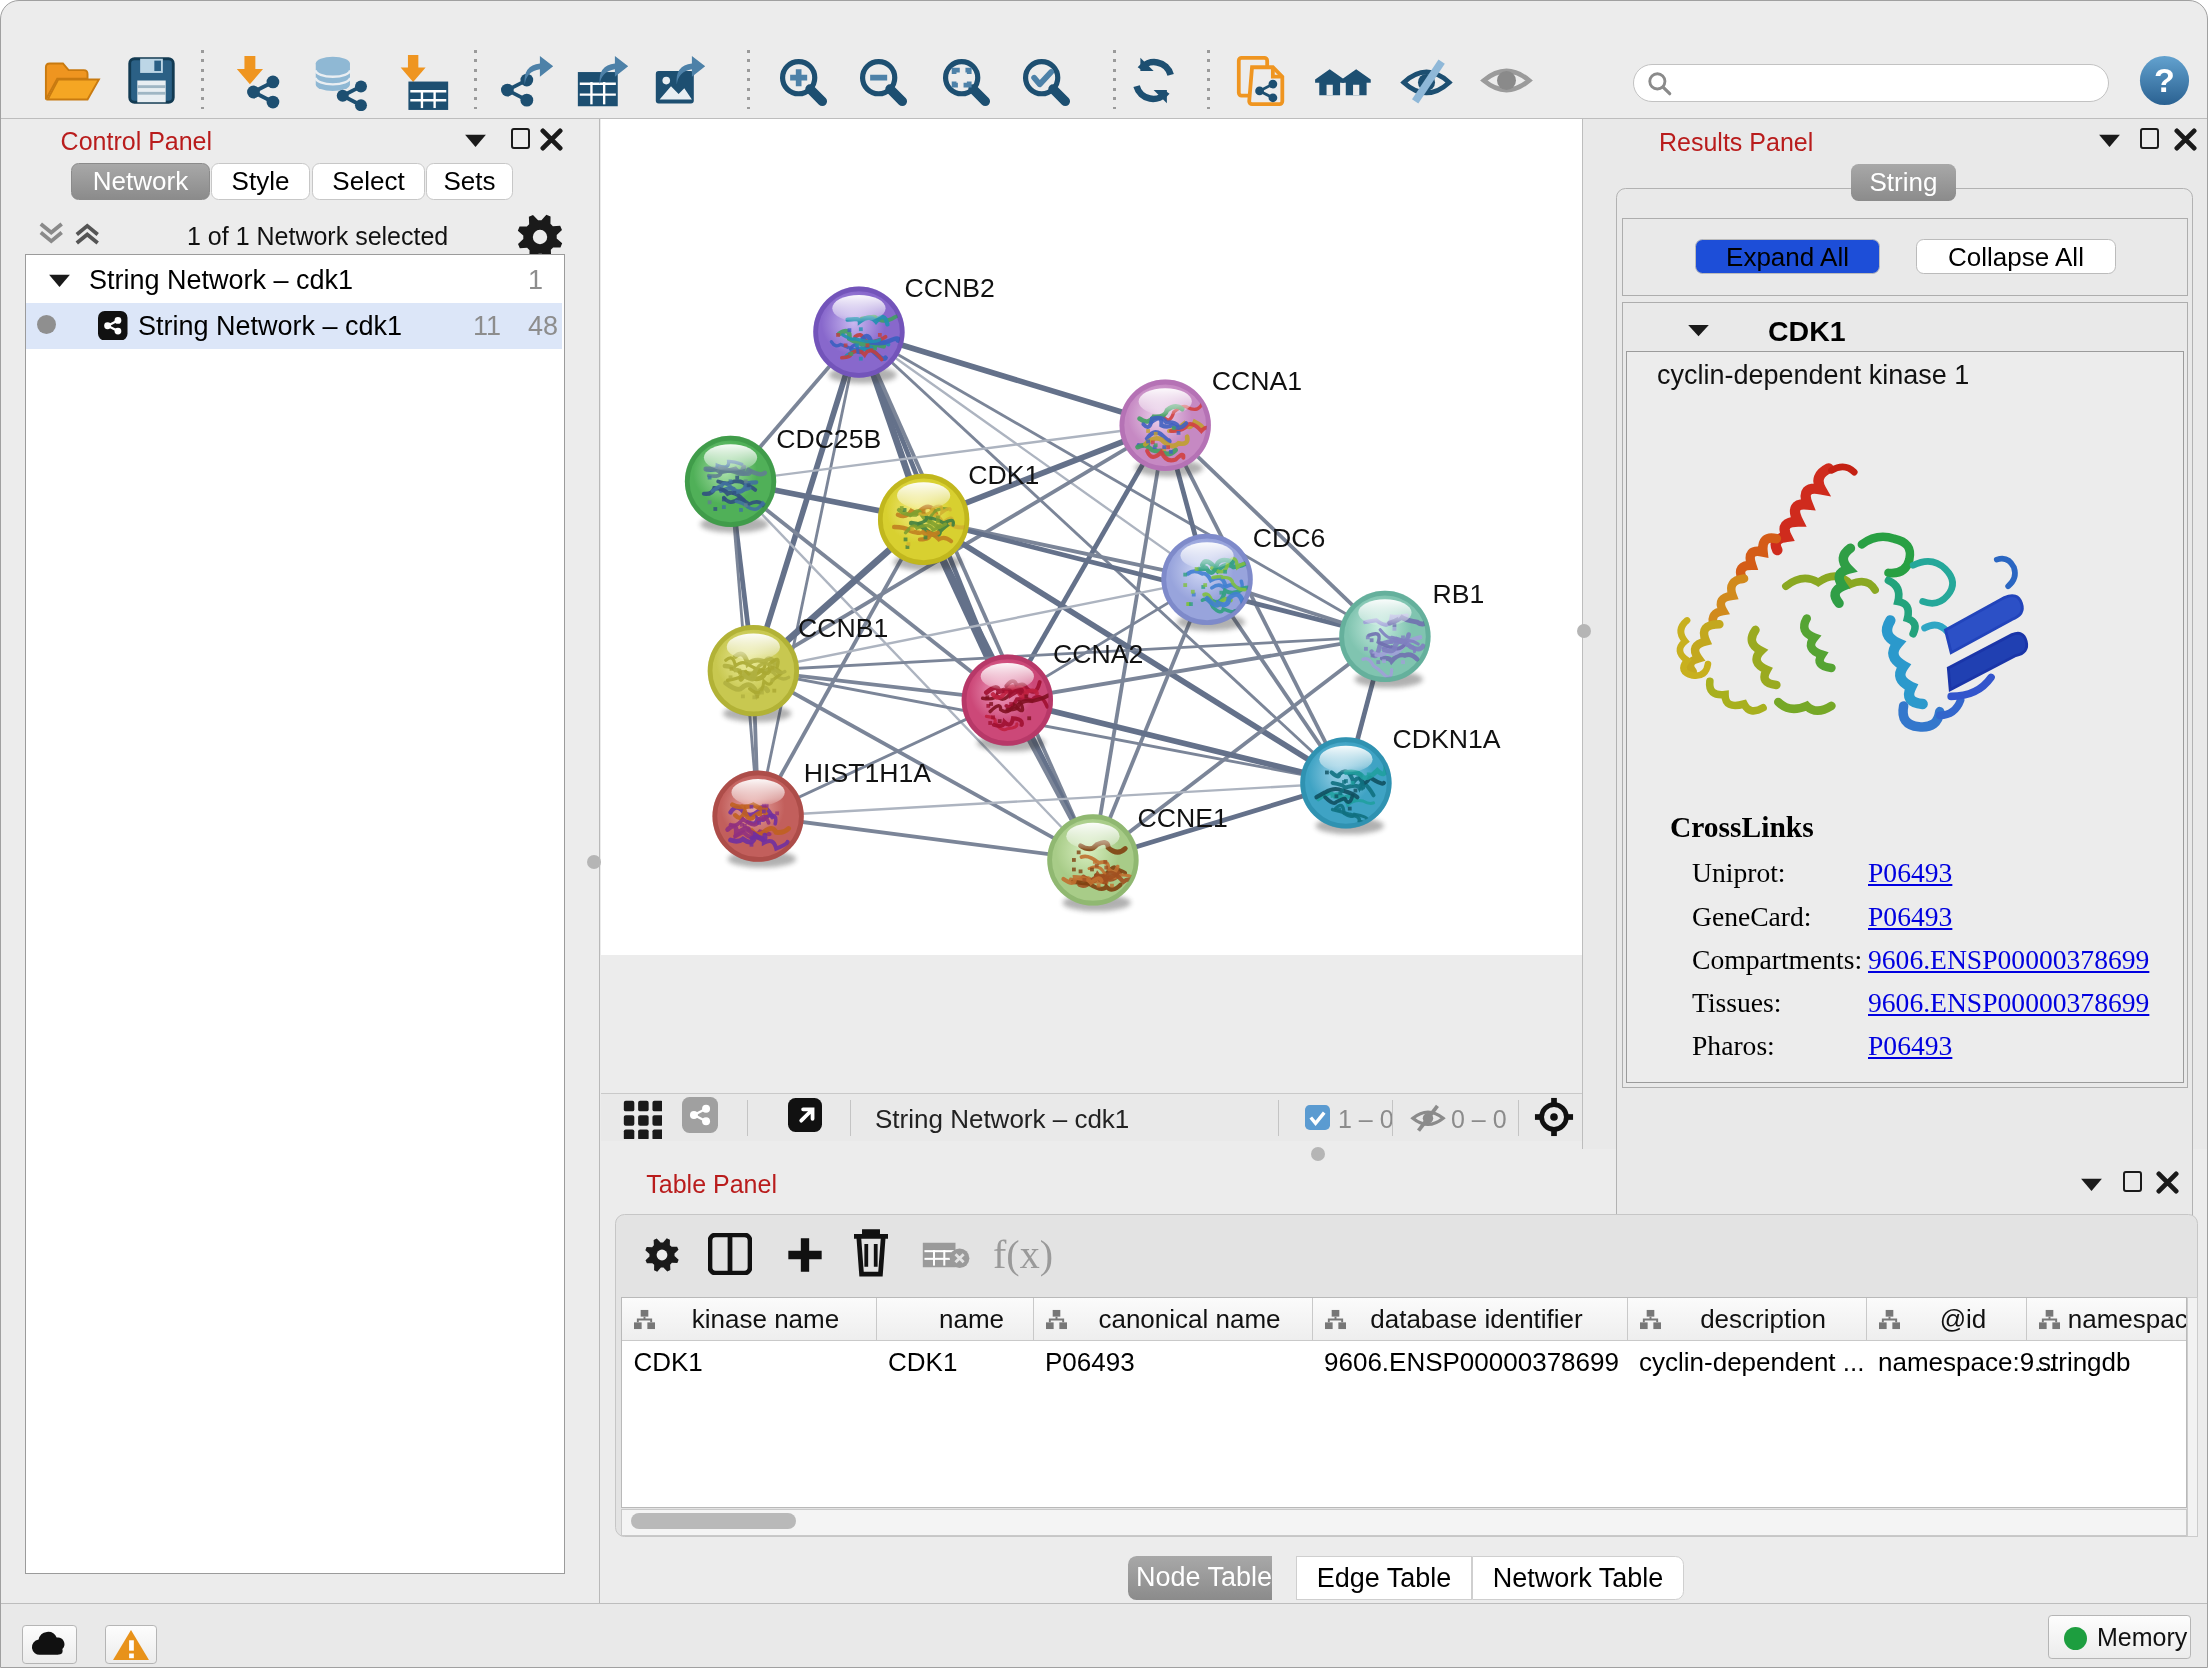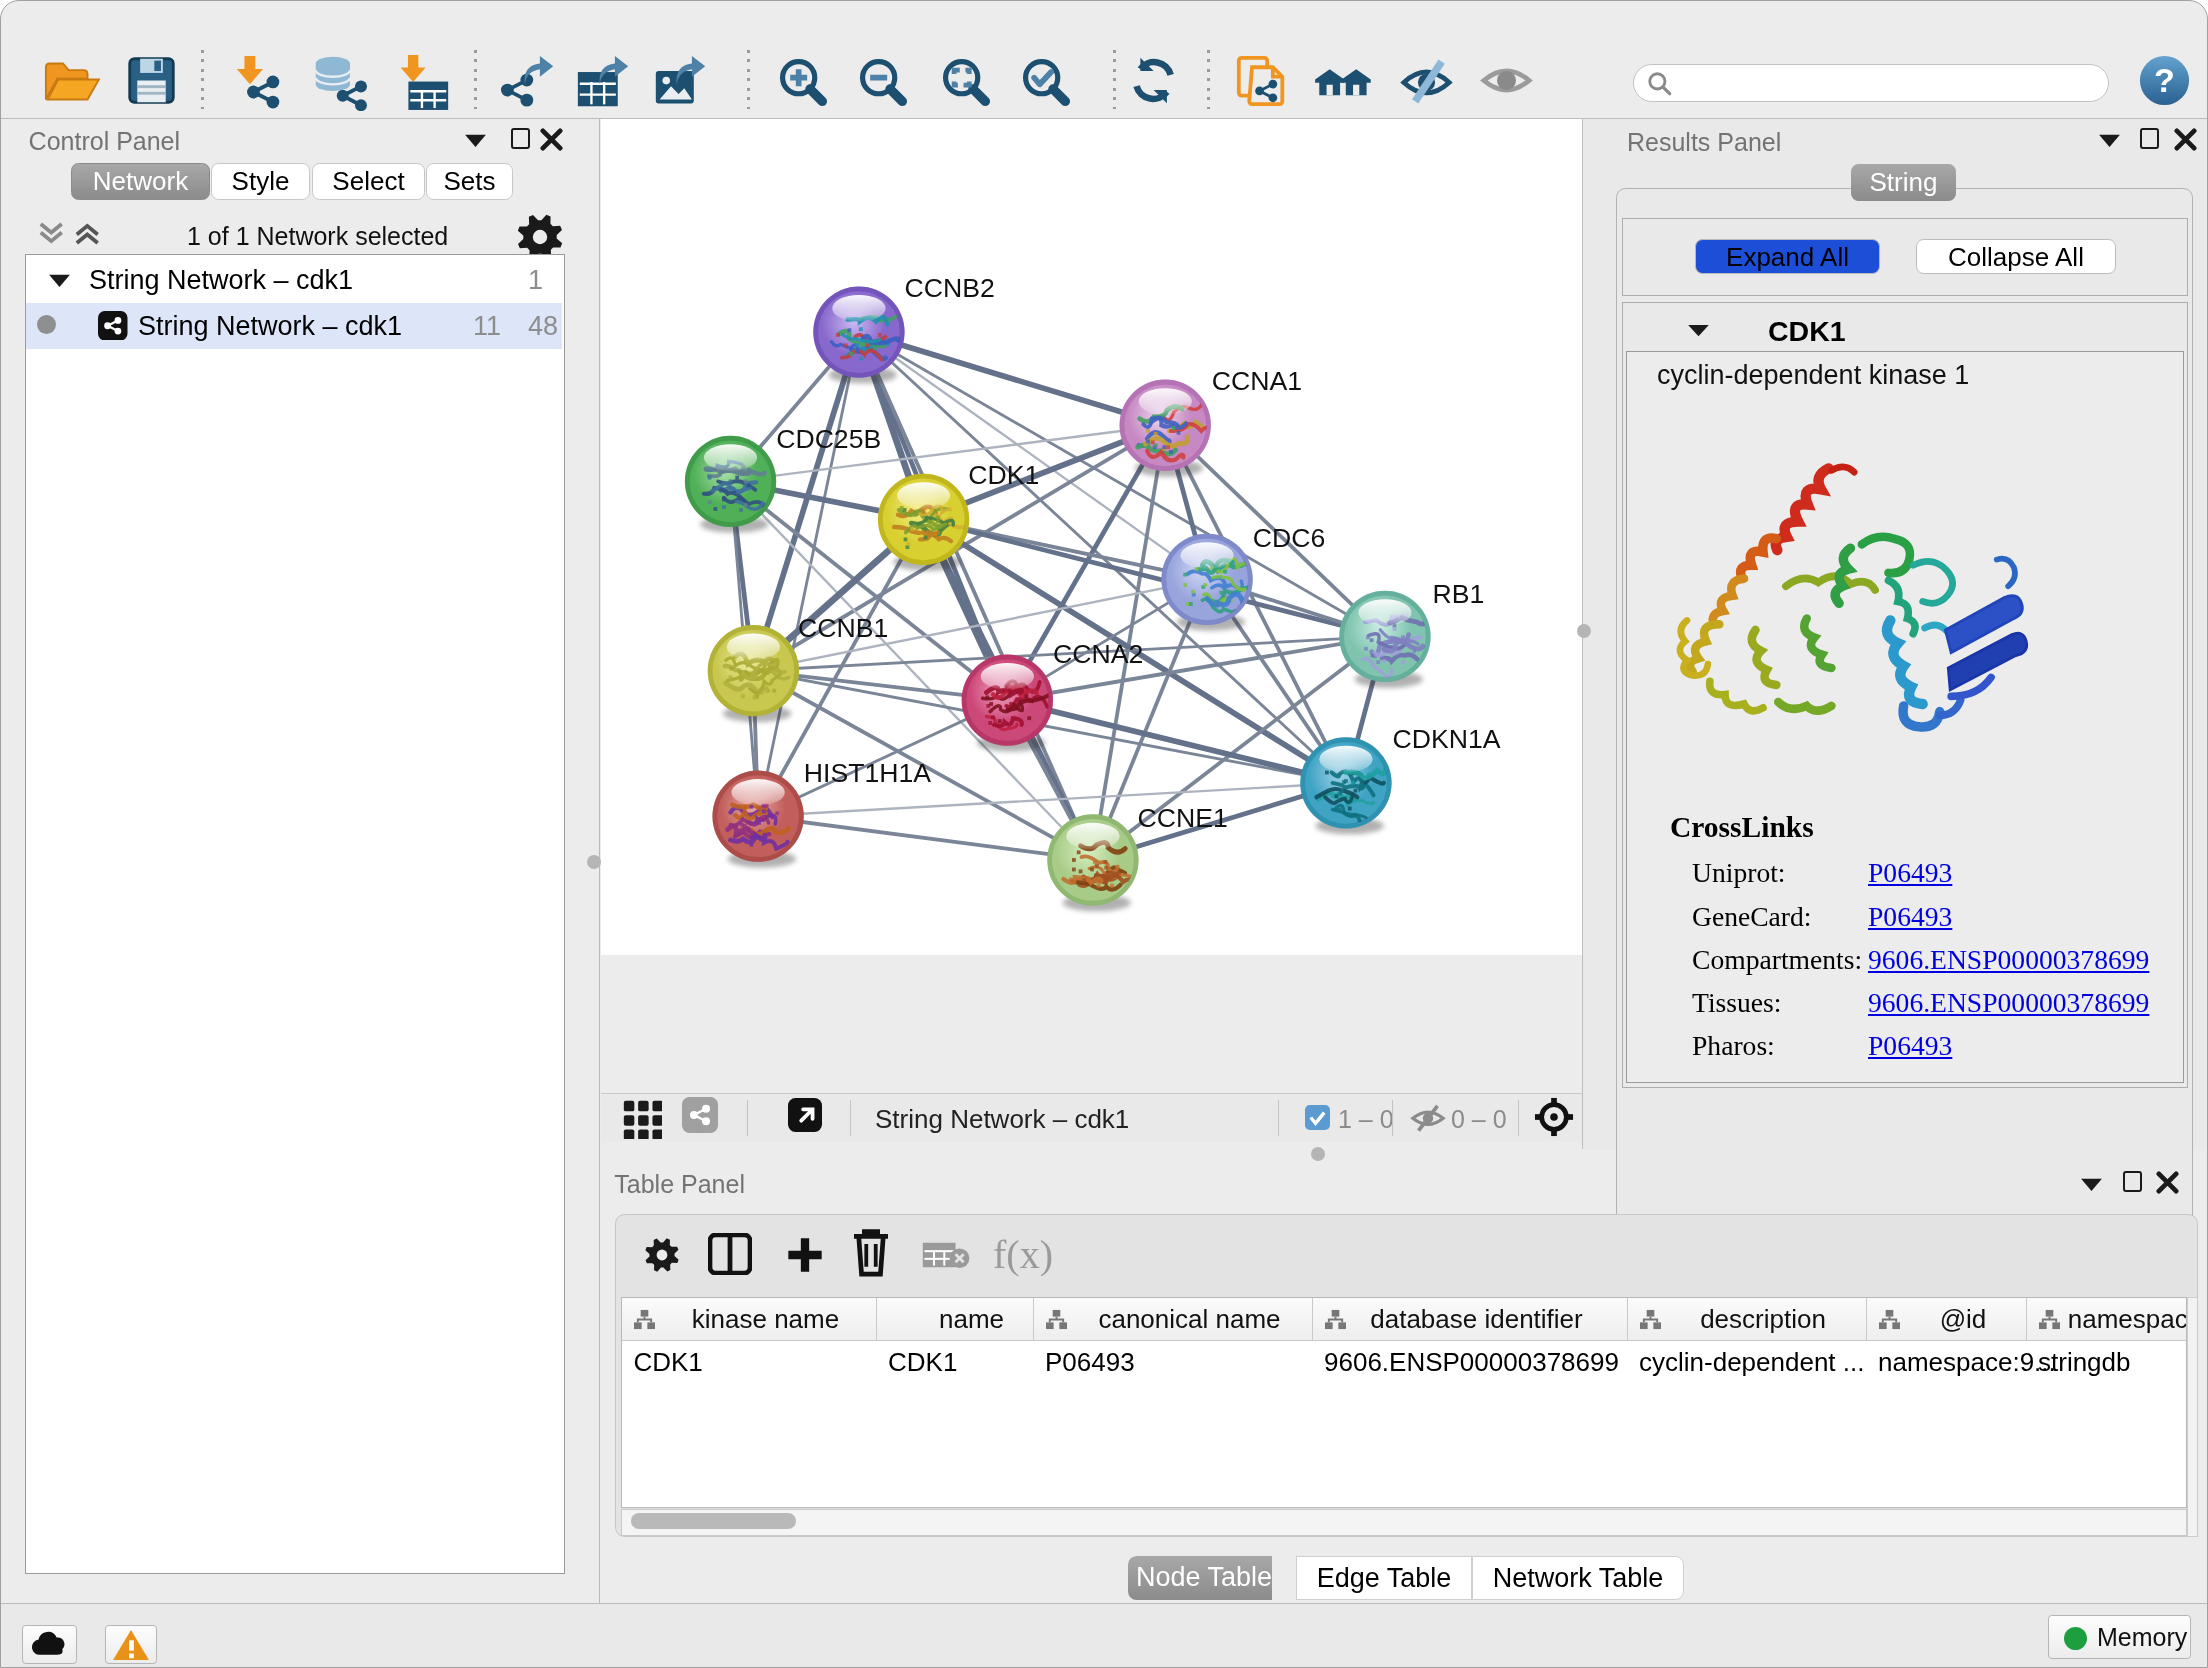--- a/index.html
+++ b/index.html
@@ -17,21 +17,21 @@
 #toolbar { position:absolute; left:0; top:41px; width:100%; height:77px;
   background:#ececec; border-bottom:1px solid #bdbdbd; }
 .tbi { position:absolute; top:12.4px; }
 .tsep { position:absolute; top:7.6px; width:2.9px; height:59px;
   background-image:repeating-linear-gradient(#9a9a9a 0 2.9px, transparent 2.9px 9.5px); }
 #searchbox { position:absolute; left:1632px; top:22px; width:476px; height:38px;
   background:#fff; border:1.9px solid #c2c2c2; border-radius:19px; }
 
 #ctrlpanel { position:absolute; left:0; top:118px; width:599px; height:1484px;
   background:#ececec; border-right:1px solid #b9b9b9; }
-.ptitle { font-size:25px; color:#737373; }
+.ptitle { font-size:25px; color:#b91c1c;margin-left:32px; }
 .tab { position:absolute; height:37px; font-size:26px; text-align:center;
   border:1px solid #c7c7c7; background:#fff; color:#000; border-radius:7.6px; }
 .tabsel { background:linear-gradient(#a8a8a8,#8b8b8b); color:#fff; border-color:#8b8b8b; }
 #netlist { position:absolute; left:24px; top:135px; width:540px; height:1320px;
   background:#fff; border:1.9px solid #9b9b9b; }
 #netview { position:absolute; left:600px; top:118px; width:981px; height:836px; background:#fff; }
 #viewbar { position:absolute; left:600px; top:1092px; width:981px; height:48px;
   background:#e9e9e9; border-top:1px solid #c9c9c9; }
 .vsep { position:absolute; top:5.7px; width:1px; height:36px; background:#c4c4c4; }
 #resultspanel { position:absolute; left:1581px; top:118px; width:628px; height:1030px;

